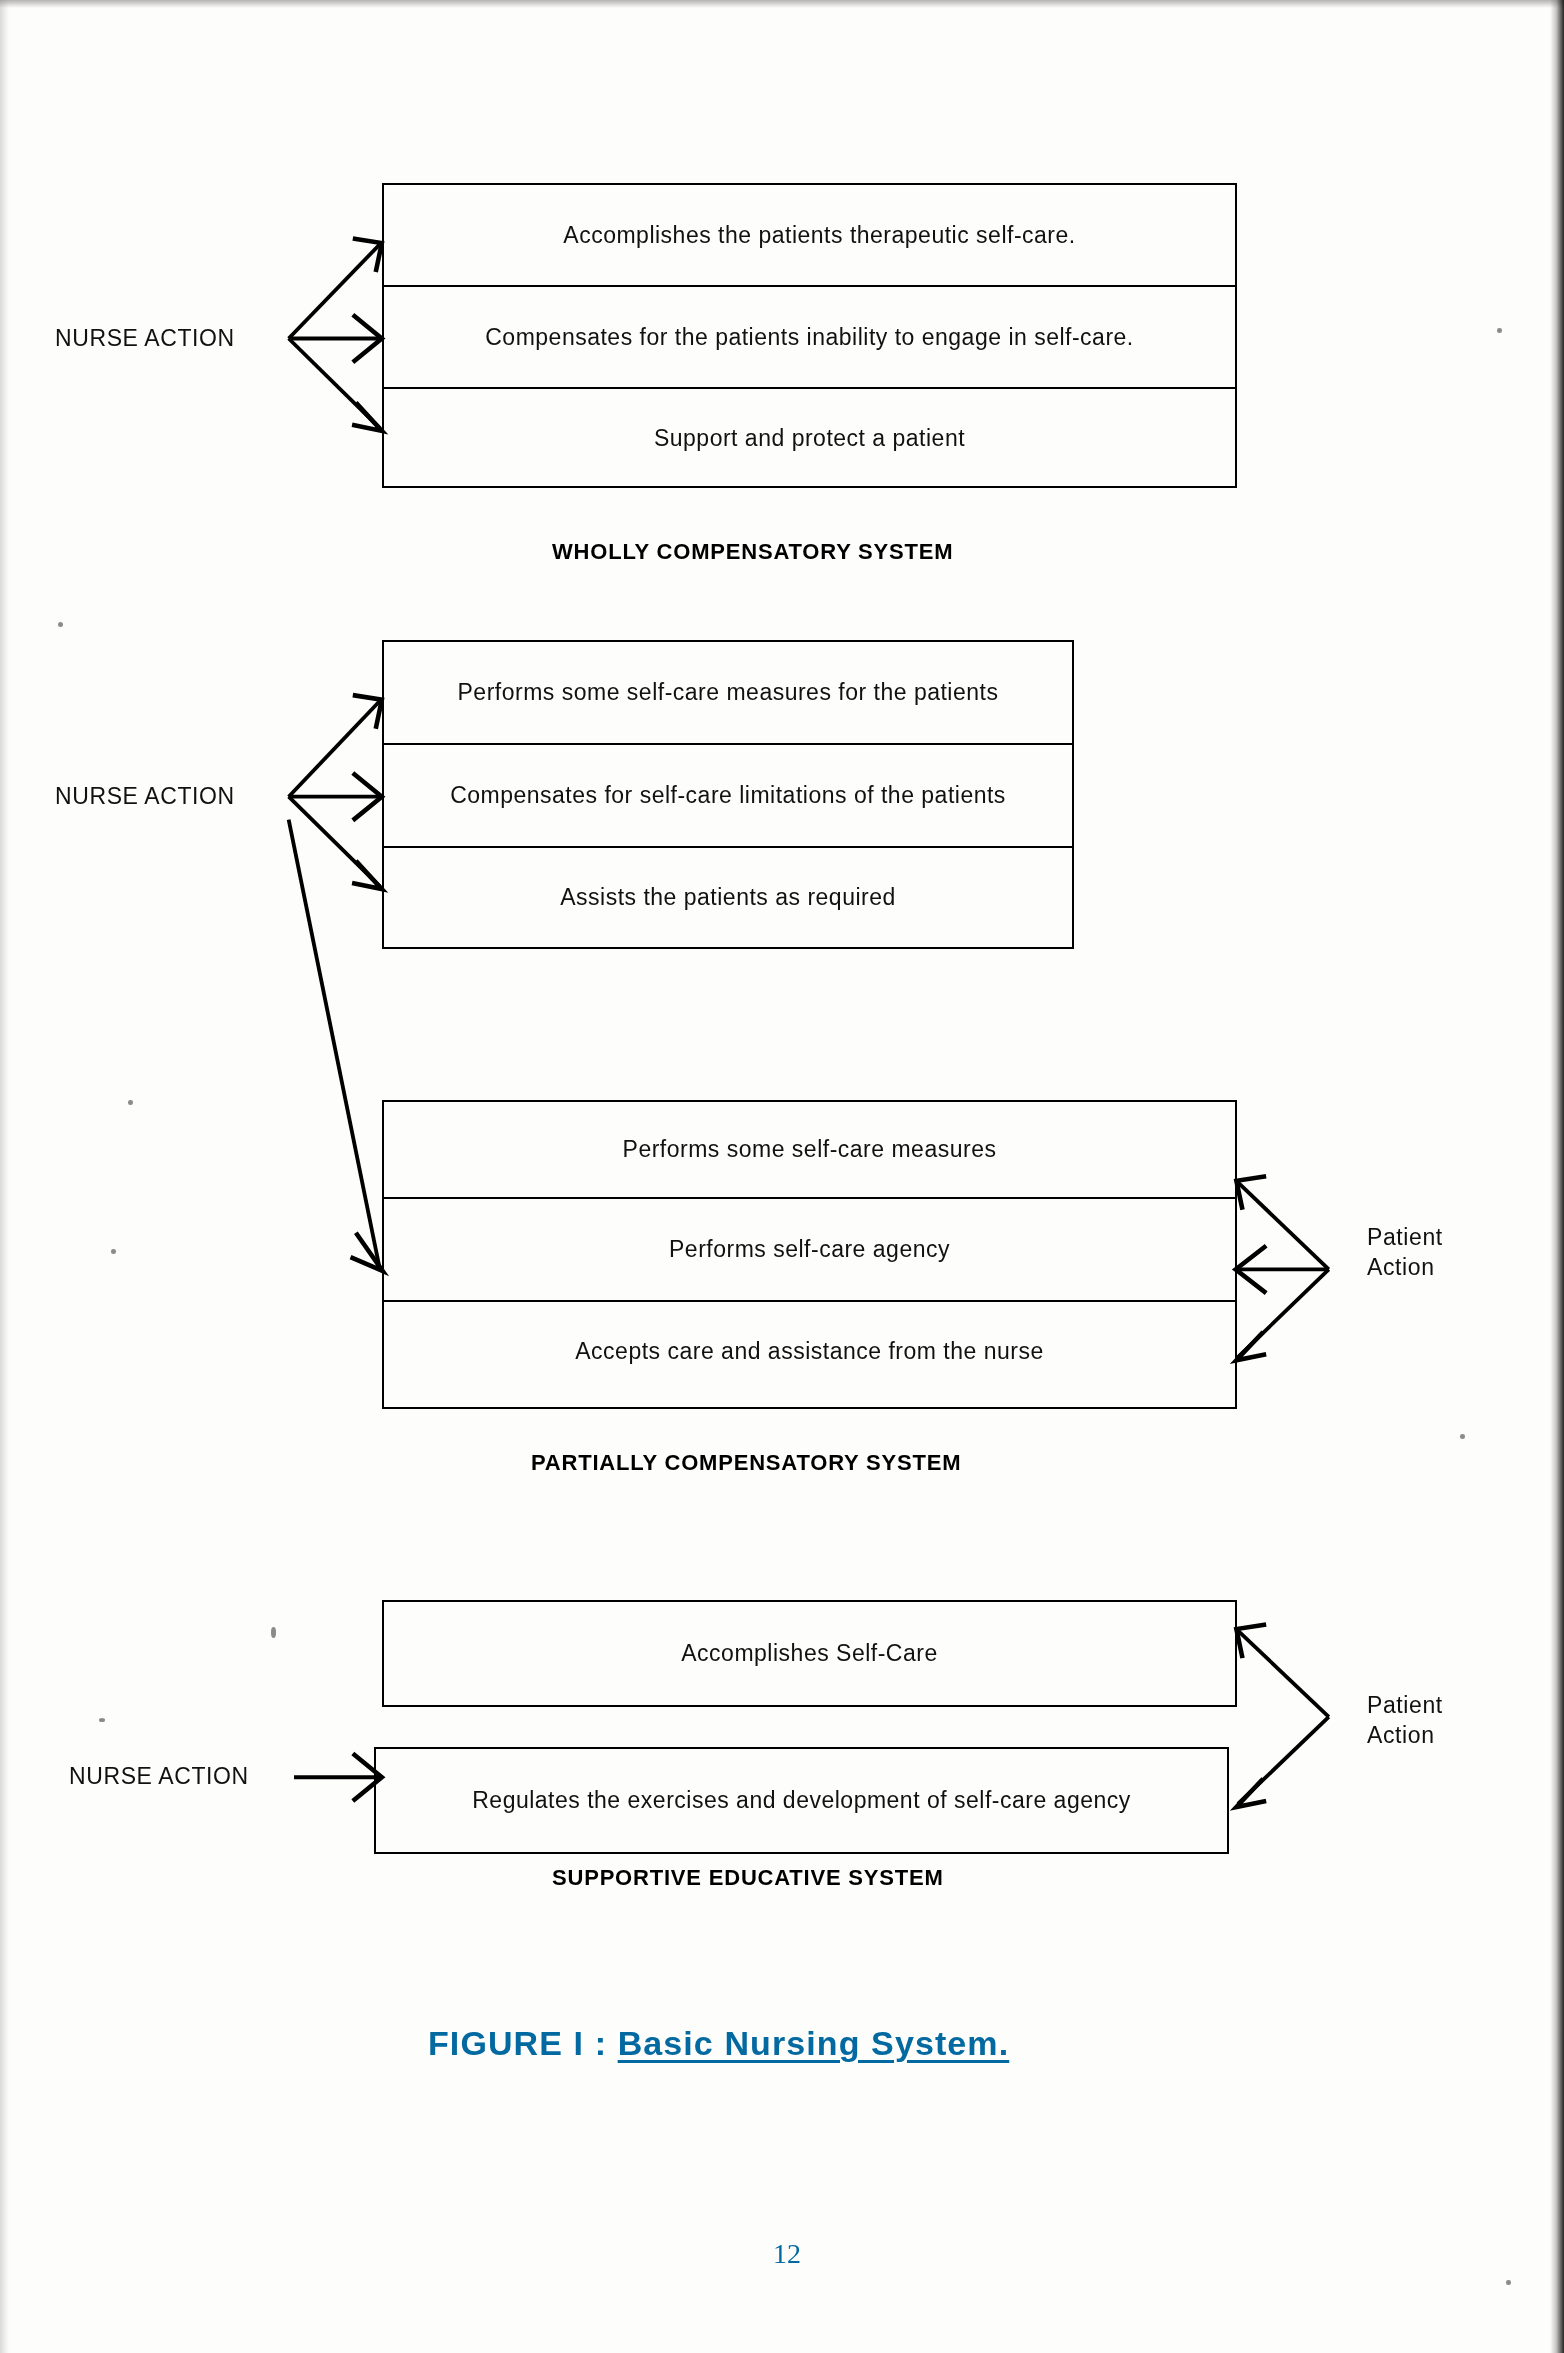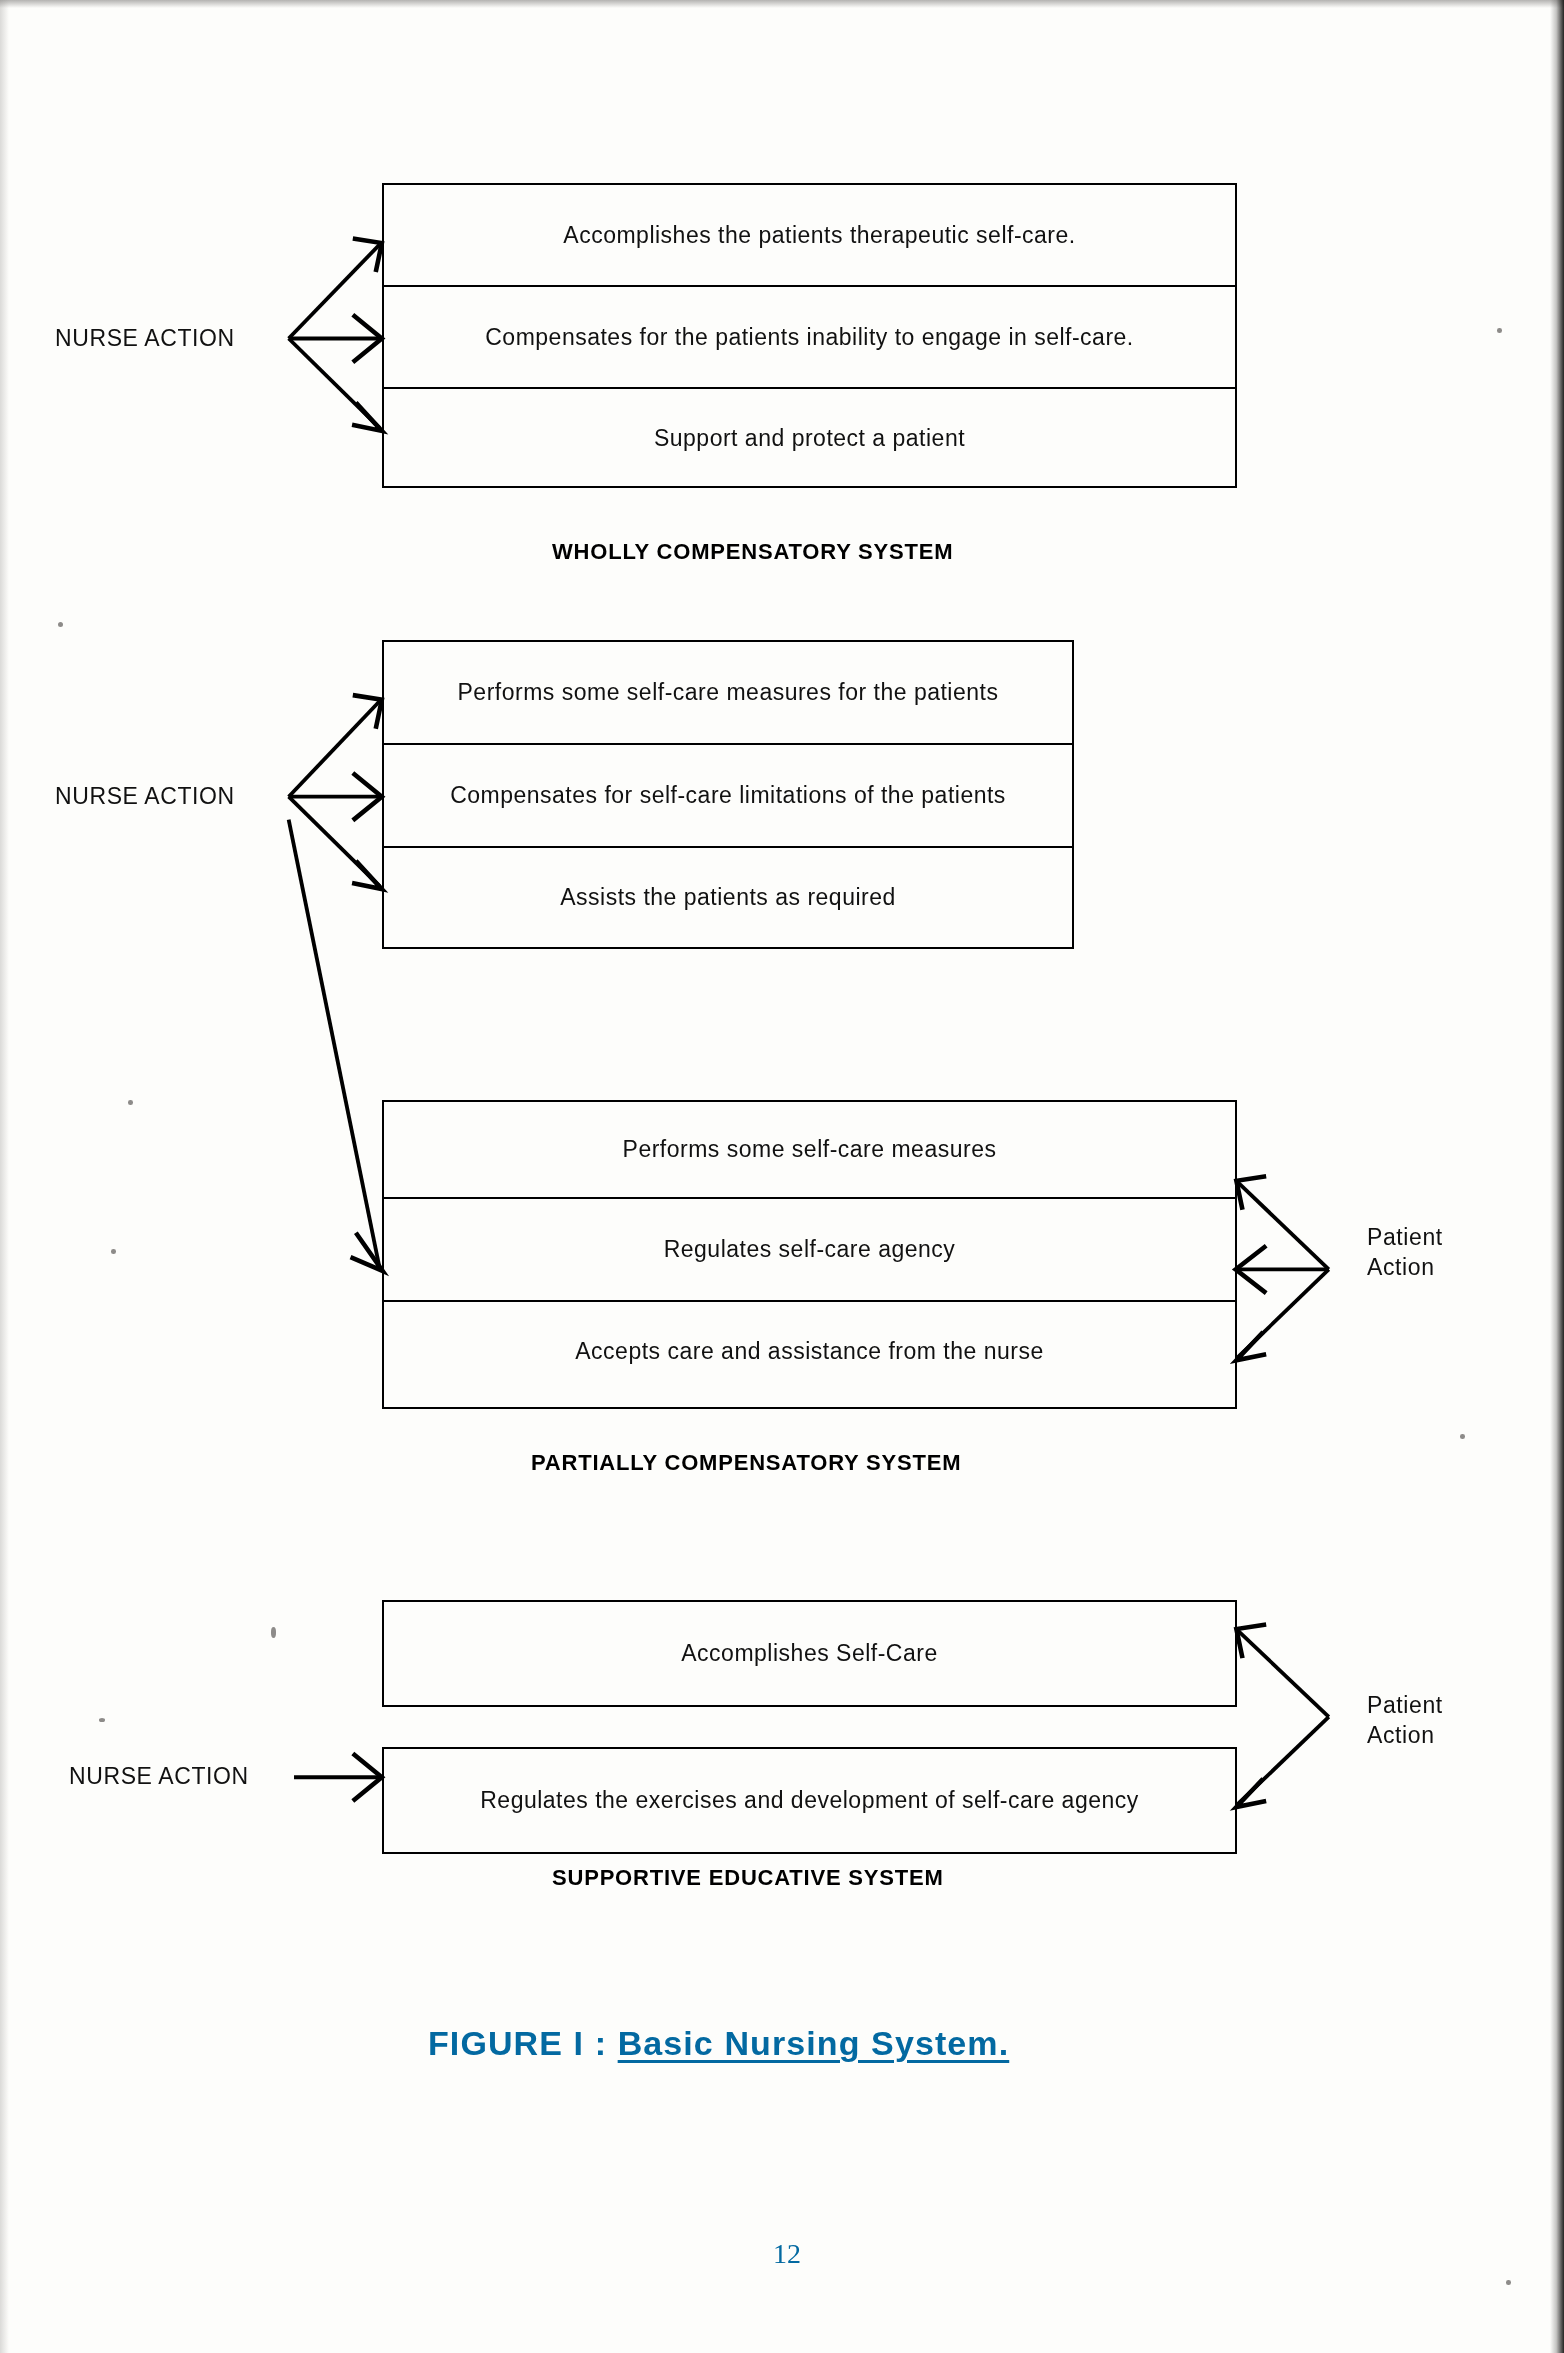--- a/index.html
+++ b/index.html
@@ -208,41 +208,41 @@
     <div class="row" style="height:99px;">
       <span class="row-text">Assists the patients as required</span>
     </div>
   </div>
 
   <div class="sysbox" style="left:382px; top:1100px; width:855px; height:309px;">
     <div class="row" style="height:97px;">
       <span class="row-text">Performs some self-care measures</span>
     </div>
     <div class="row" style="height:103px;">
-      <span class="row-text">Regulates self-care agency</span>
+      <span class="row-text">Performs self-care agency</span>
     </div>
     <div class="row" style="height:99px;">
       <span class="row-text">Accepts care and assistance from the nurse</span>
     </div>
   </div>
 
   <div class="side-label two-line" style="left:1367px; top:1222px;">
     <div>Patient</div>
     <div>Action</div>
   </div>
 
   <div class="caption" style="left:531px; top:1450px;">PARTIALLY COMPENSATORY SYSTEM</div>
 
   <div class="sysbox" style="left:382px; top:1600px; width:855px; height:107px;">
     <div class="row" style="height:100%;">
       <span class="row-text">Accomplishes Self-Care</span>
     </div>
   </div>
 
-  <div class="sysbox" style="left:382px; top:1747px; width:855px; height:107px;">
+  <div class="sysbox" style="left:374px; top:1747px; width:855px; height:107px;">
     <div class="row" style="height:100%;">
       <span class="row-text">Regulates the exercises and development of self-care agency</span>
     </div>
   </div>
 
   <div class="side-label" style="left:69px; top:1763px;">NURSE ACTION</div>
 
   <div class="side-label two-line" style="left:1367px; top:1690px;">
     <div>Patient</div>
     <div>Action</div>

